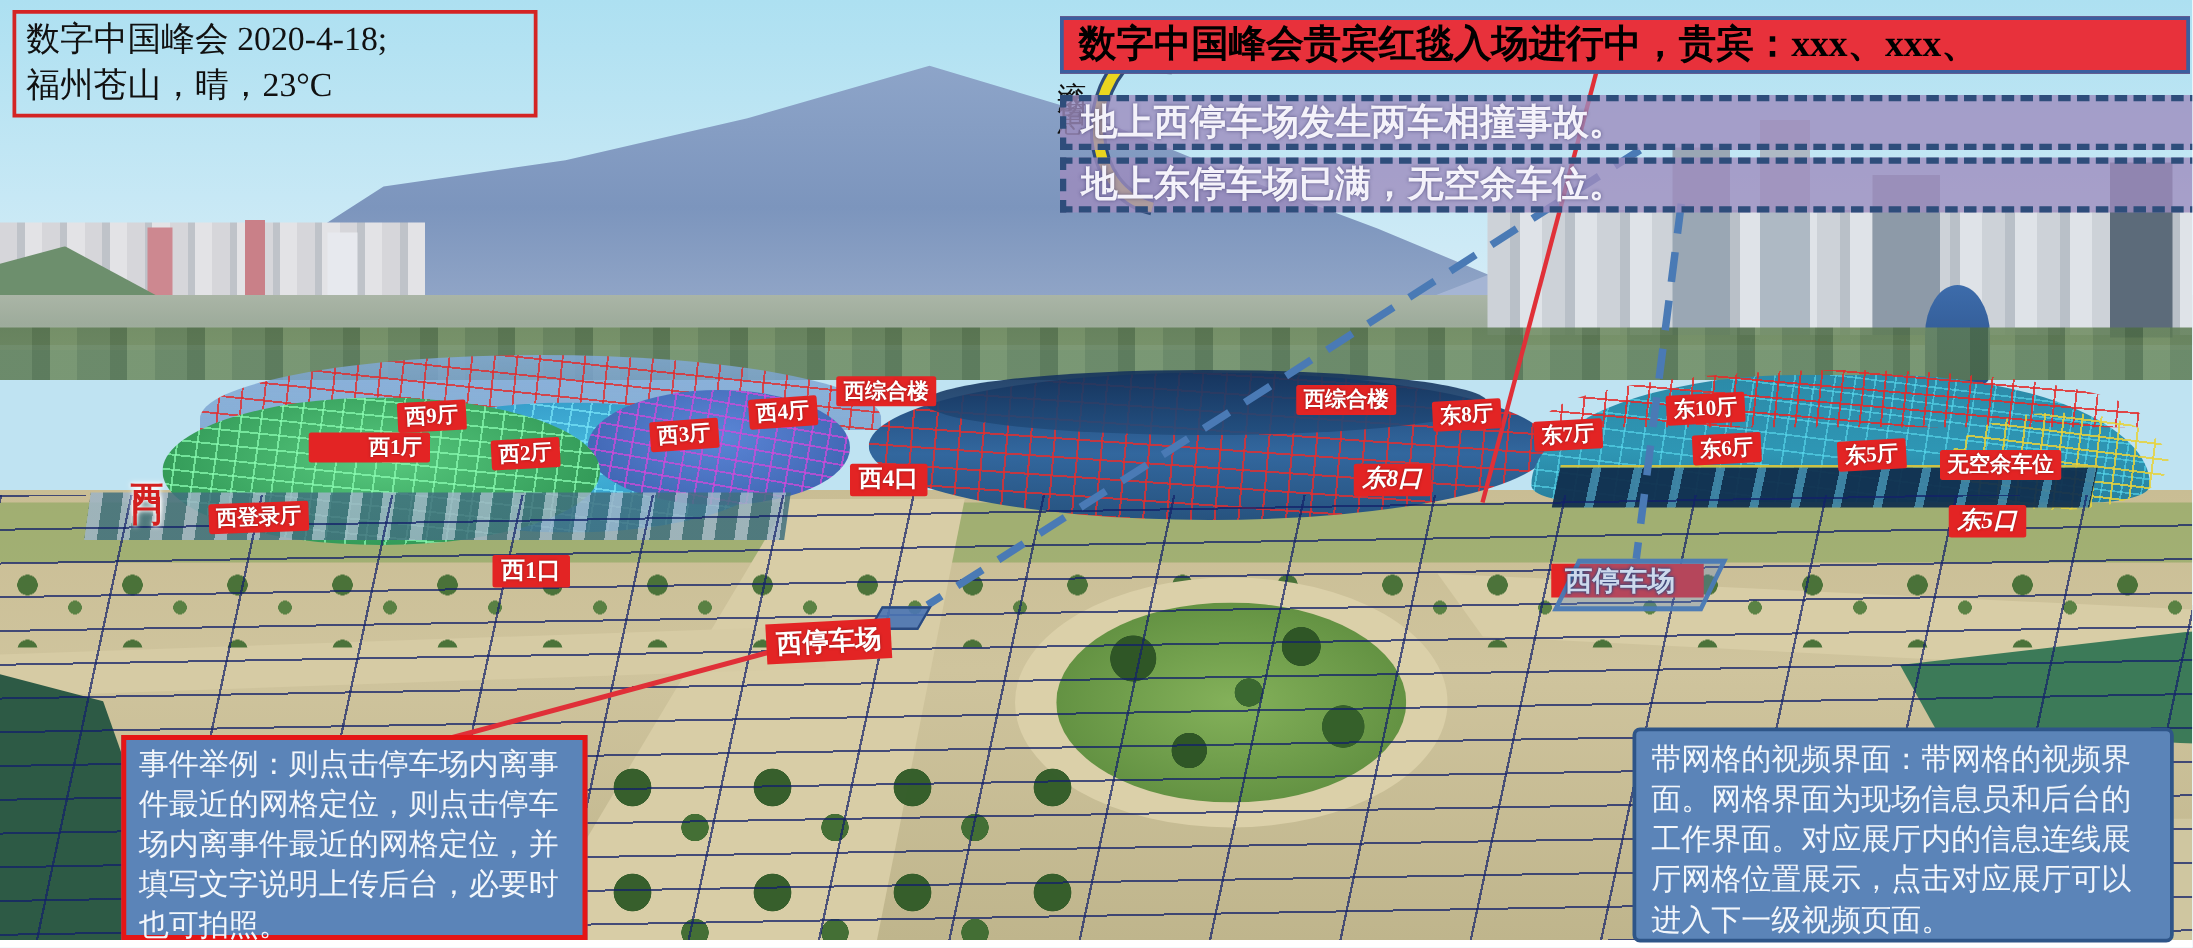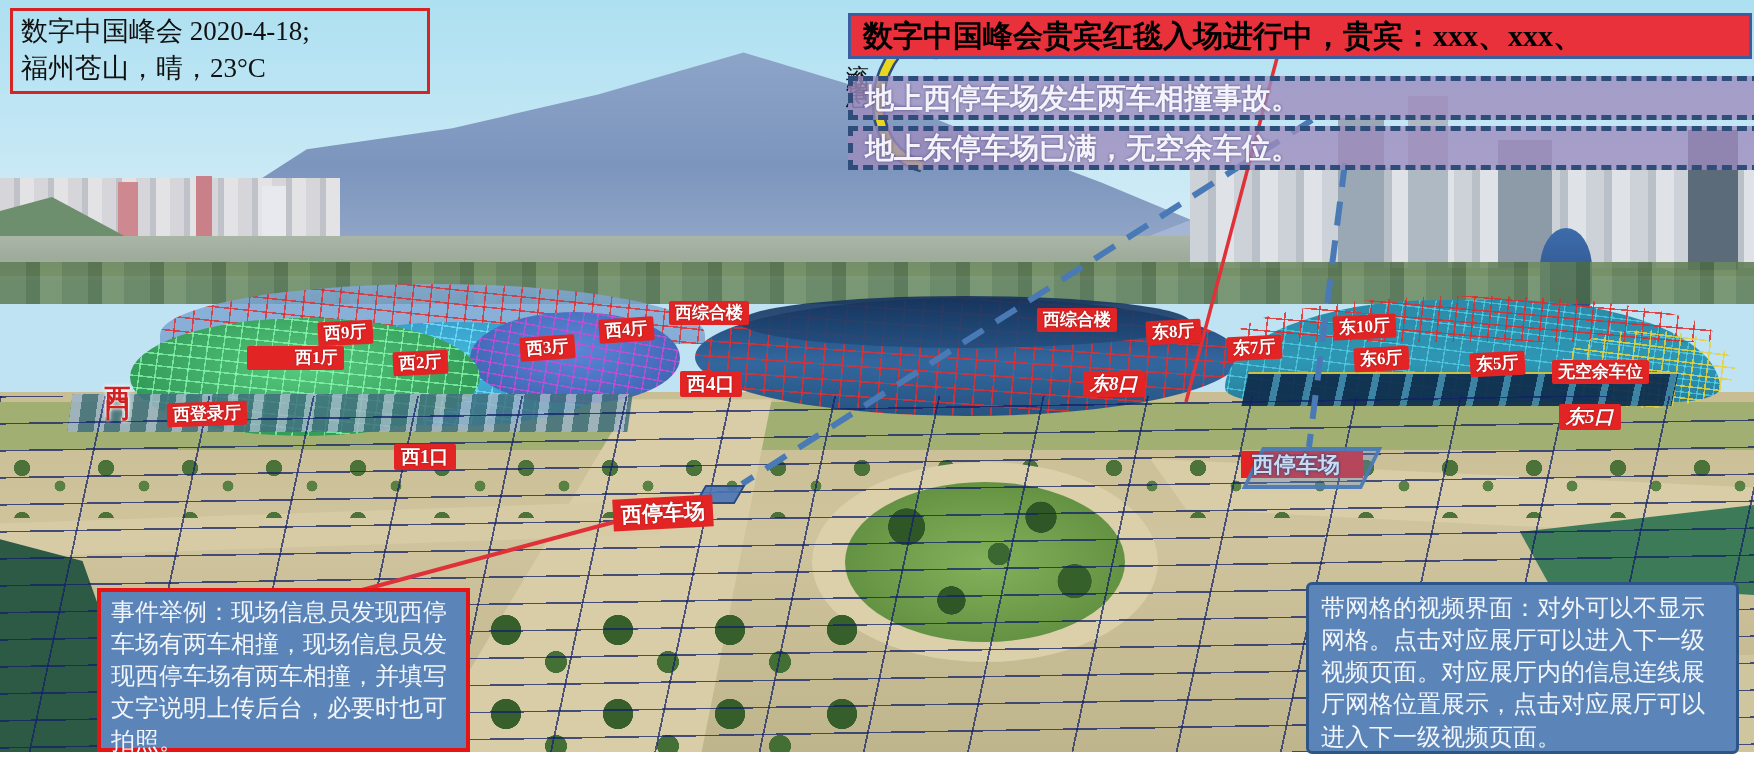--- a/index.html
+++ b/index.html
@@ -245,16 +245,16 @@
   <div class="meta-box">
     <div>数字中国峰会 2020-4-18;</div>
     <div>福州苍山，晴，23°C</div>
   </div>
 
   <div class="ticker-label">滚动信息</div>
   <div class="banner">数字中国峰会贵宾红毯入场进行中，贵宾：xxx、xxx、</div>
   <div class="bar bar1">地上西停车场发生两车相撞事故。</div>
   <div class="bar bar2">地上东停车场已满，无空余车位。</div>
 
-  <div class="callout event-box">事件举例：现场信息员发现西停车场有两车相撞，现场信息员发现西停车场有两车相撞，并填写文字说明上传后台，必要时也可拍照。</div>
-  <div class="callout note-box">带网格的视频界面：对外可以不显示网格。点击对应展厅可以进入下一级视频页面。对应展厅内的信息连线展厅网格位置展示，点击对应展厅可以进入下一级视频页面。</div>
+  <div class="callout event-box">事件举例：则点击停车场内离事件最近的网格定位，则点击停车场内离事件最近的网格定位，并填写文字说明上传后台，必要时也可拍照。</div>
+  <div class="callout note-box">带网格的视频界面：带网格的视频界面。网格界面为现场信息员和后台的工作界面。对应展厅内的信息连线展厅网格位置展示，点击对应展厅可以进入下一级视频页面。</div>
 
 </div>
 
 </body></html>

